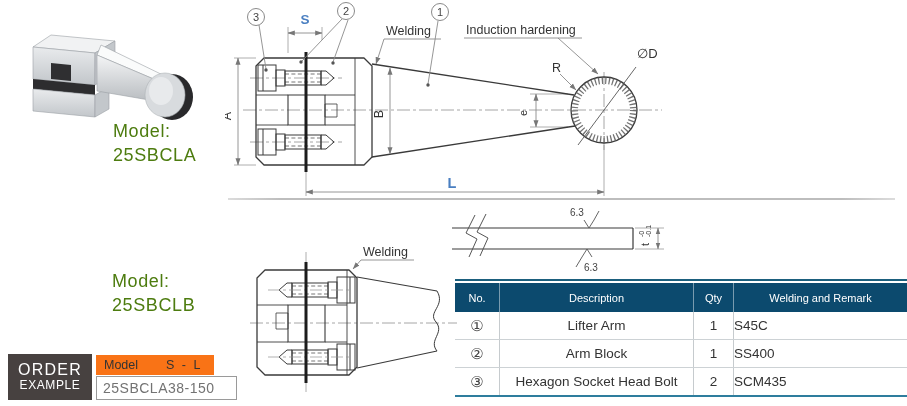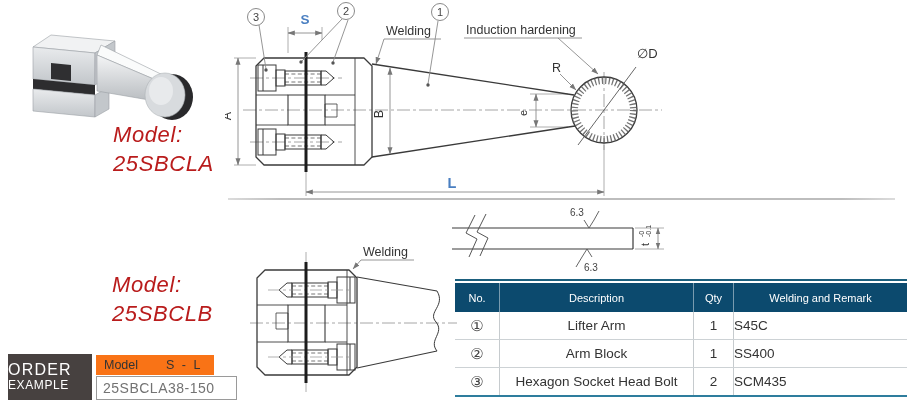--- a/index.html
+++ b/index.html
@@ -3,29 +3,29 @@
 <meta charset="utf-8">
 <style>
   html,body { margin:0; padding:0; background:#fff; }
   .canvas {
     position:relative; width:907px; height:406px; background:#ffffff;
     font-family:"Liberation Sans", sans-serif; overflow:hidden;
   }
   svg text { font-family:"Liberation Sans", sans-serif; }
 
   
-  .model-label { position:absolute; color:#b91c1c; font-size:22px; letter-spacing:.6px; line-height:1.32;font-style:italic; }
+  .model-label { position:absolute; color:#4d7c0f; font-size:18px; letter-spacing:.6px; line-height:1.32; }
 
   
   .section-divider { position:absolute; left:228px; top:198px; width:667px; height:2px;
     background:linear-gradient(to right,#dcdcdc,#bdbdbd 8%,#bdbdbd 92%,#dcdcdc); }
 
   
   .order-box { position:absolute; left:8px; top:354px; width:84px; height:46px; background:#474140;
-    color:#fff; display:flex; flex-direction:column; align-items:flex-start; justify-content:center; line-height:1.15; }
+    color:#fff; display:flex; flex-direction:column; align-items:center; justify-content:center; line-height:1.15; }
   .order-line1 { font-size:16px; letter-spacing:1.2px; }
   .order-line2 { font-size:12px; letter-spacing:.6px; }
   .order-format { position:absolute; left:96px; top:355px; width:118px; height:20px; background:#f97316;
     display:flex; align-items:center; font-size:12.5px; color:#333; }
   .order-format .fmt-model { margin-left:8px; }
   .order-format .fmt-dims  { margin-left:28px; letter-spacing:2px; }
   .order-code { position:absolute; left:96px; top:376px; width:133px; height:22px; background:#fff;
     border:1px solid #9a9a9a; display:flex; align-items:center; font-size:14px; color:#737373;
     padding-left:6px; letter-spacing:.5px; }
 

